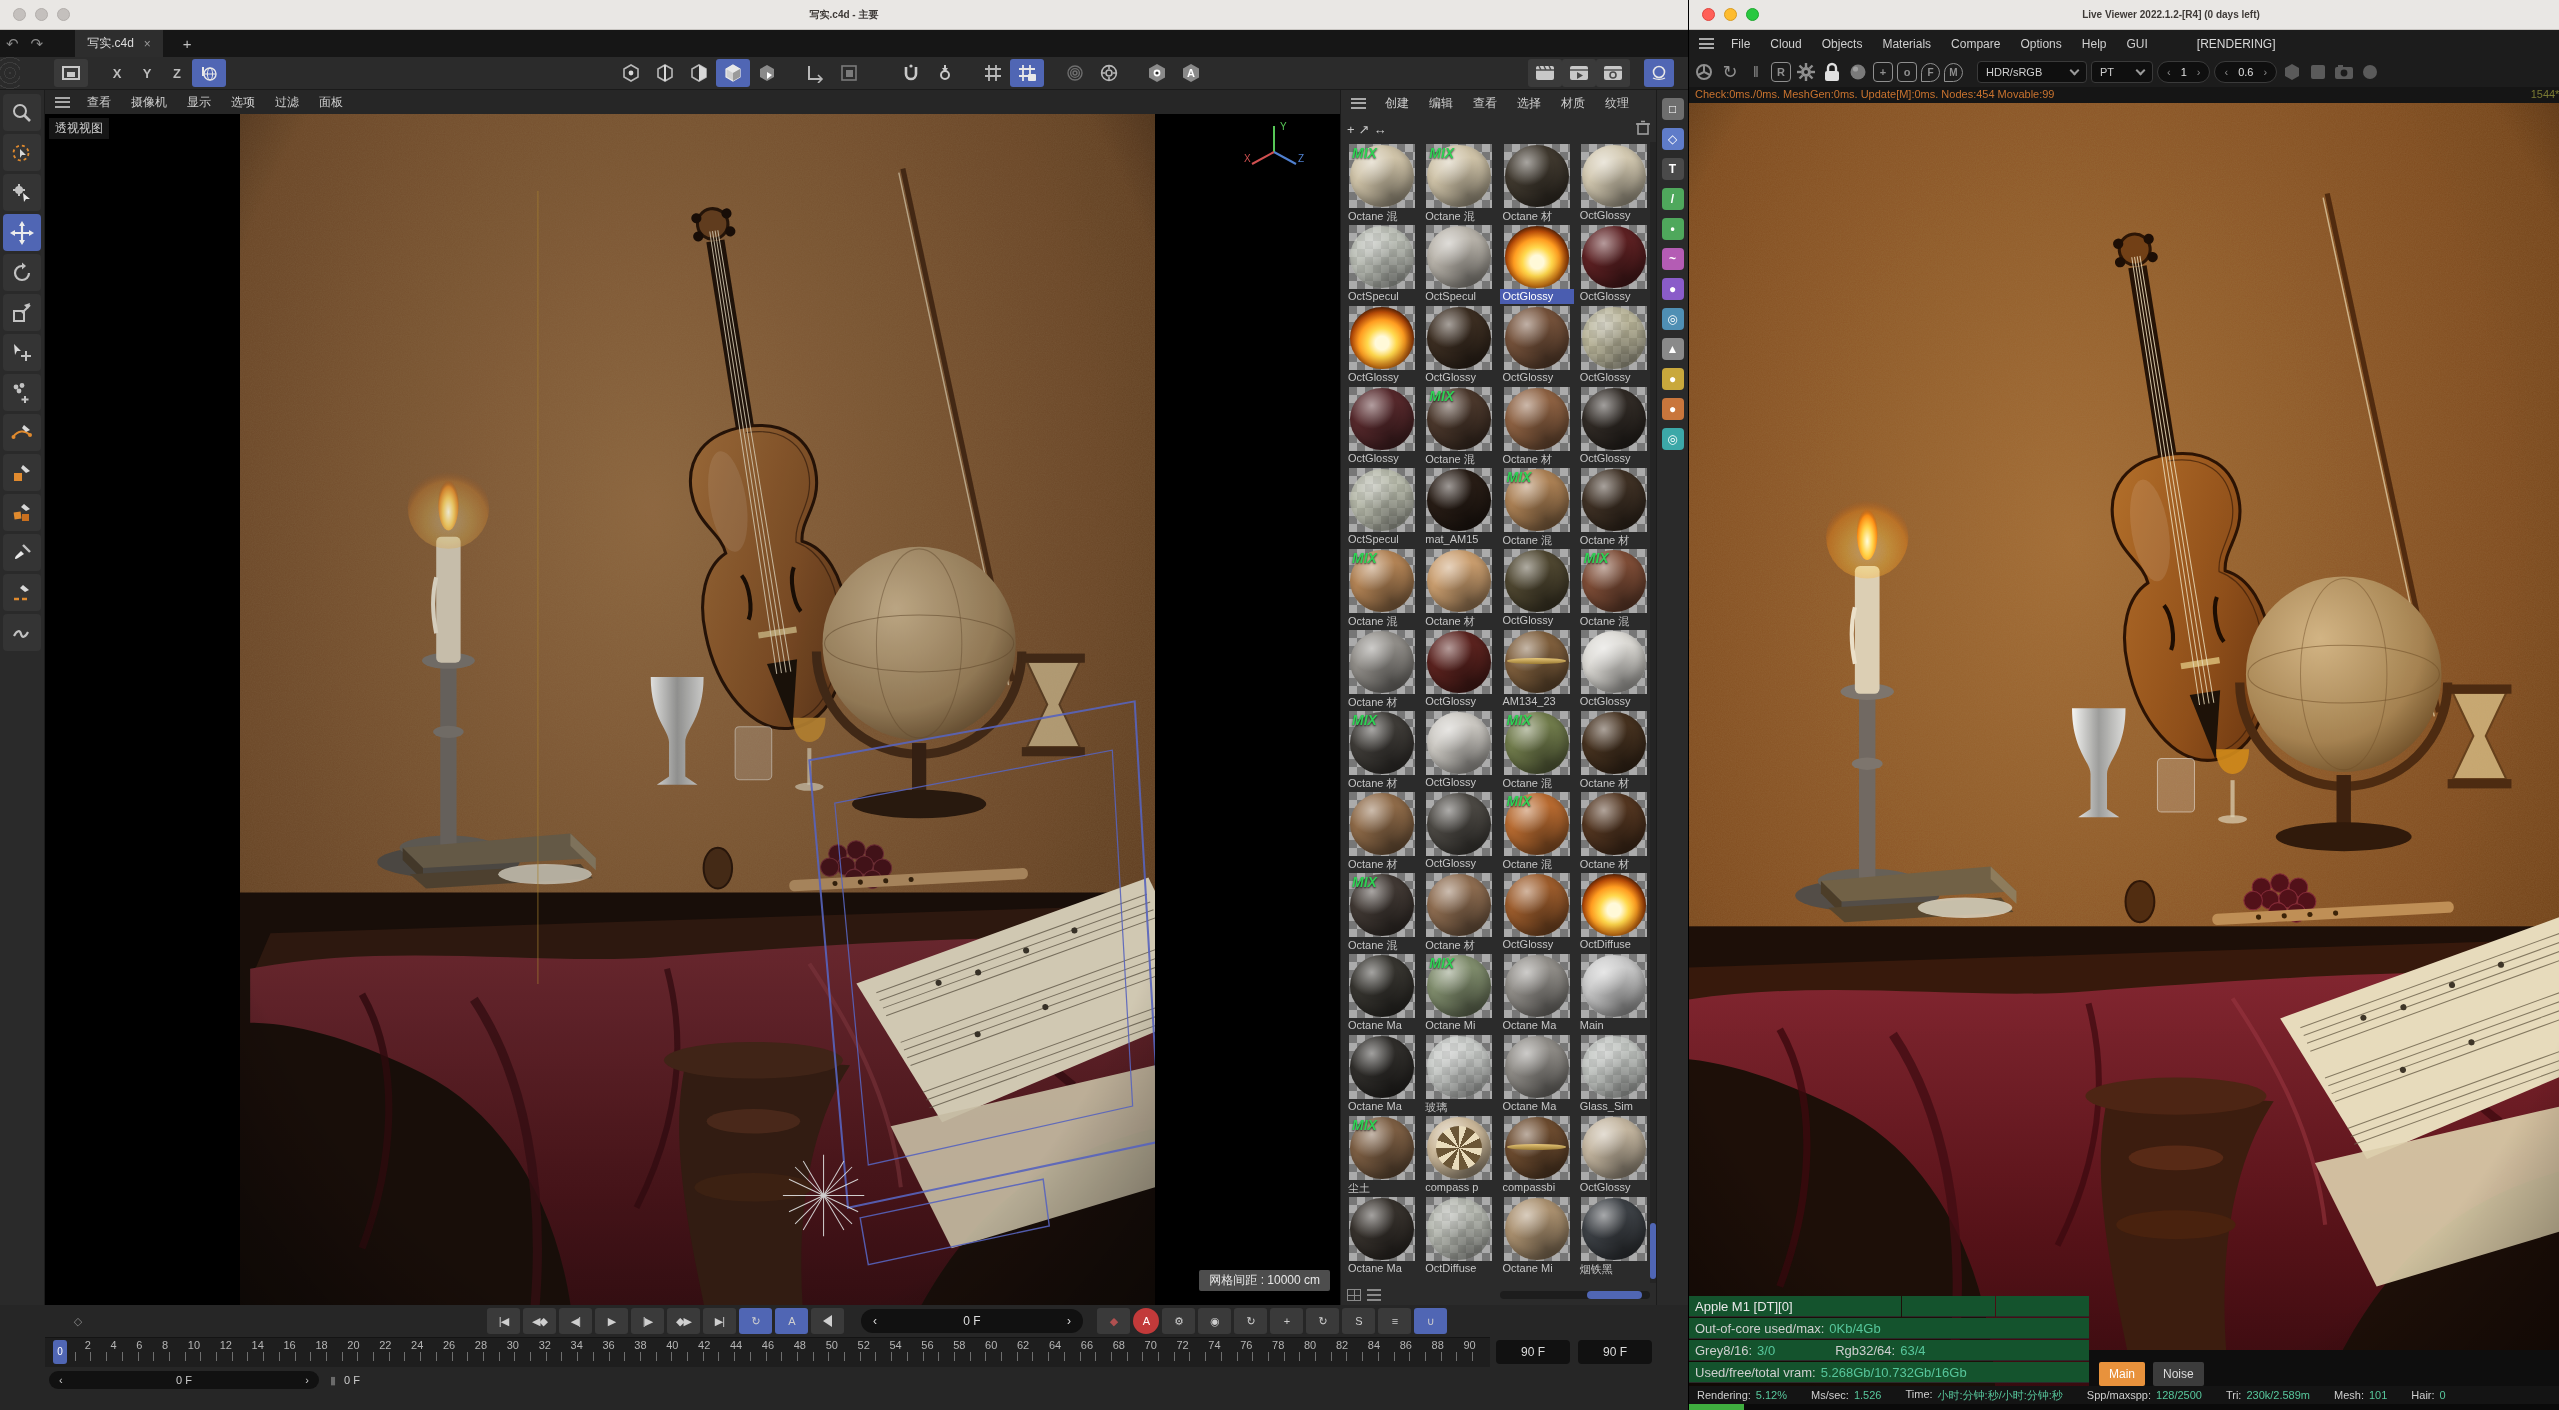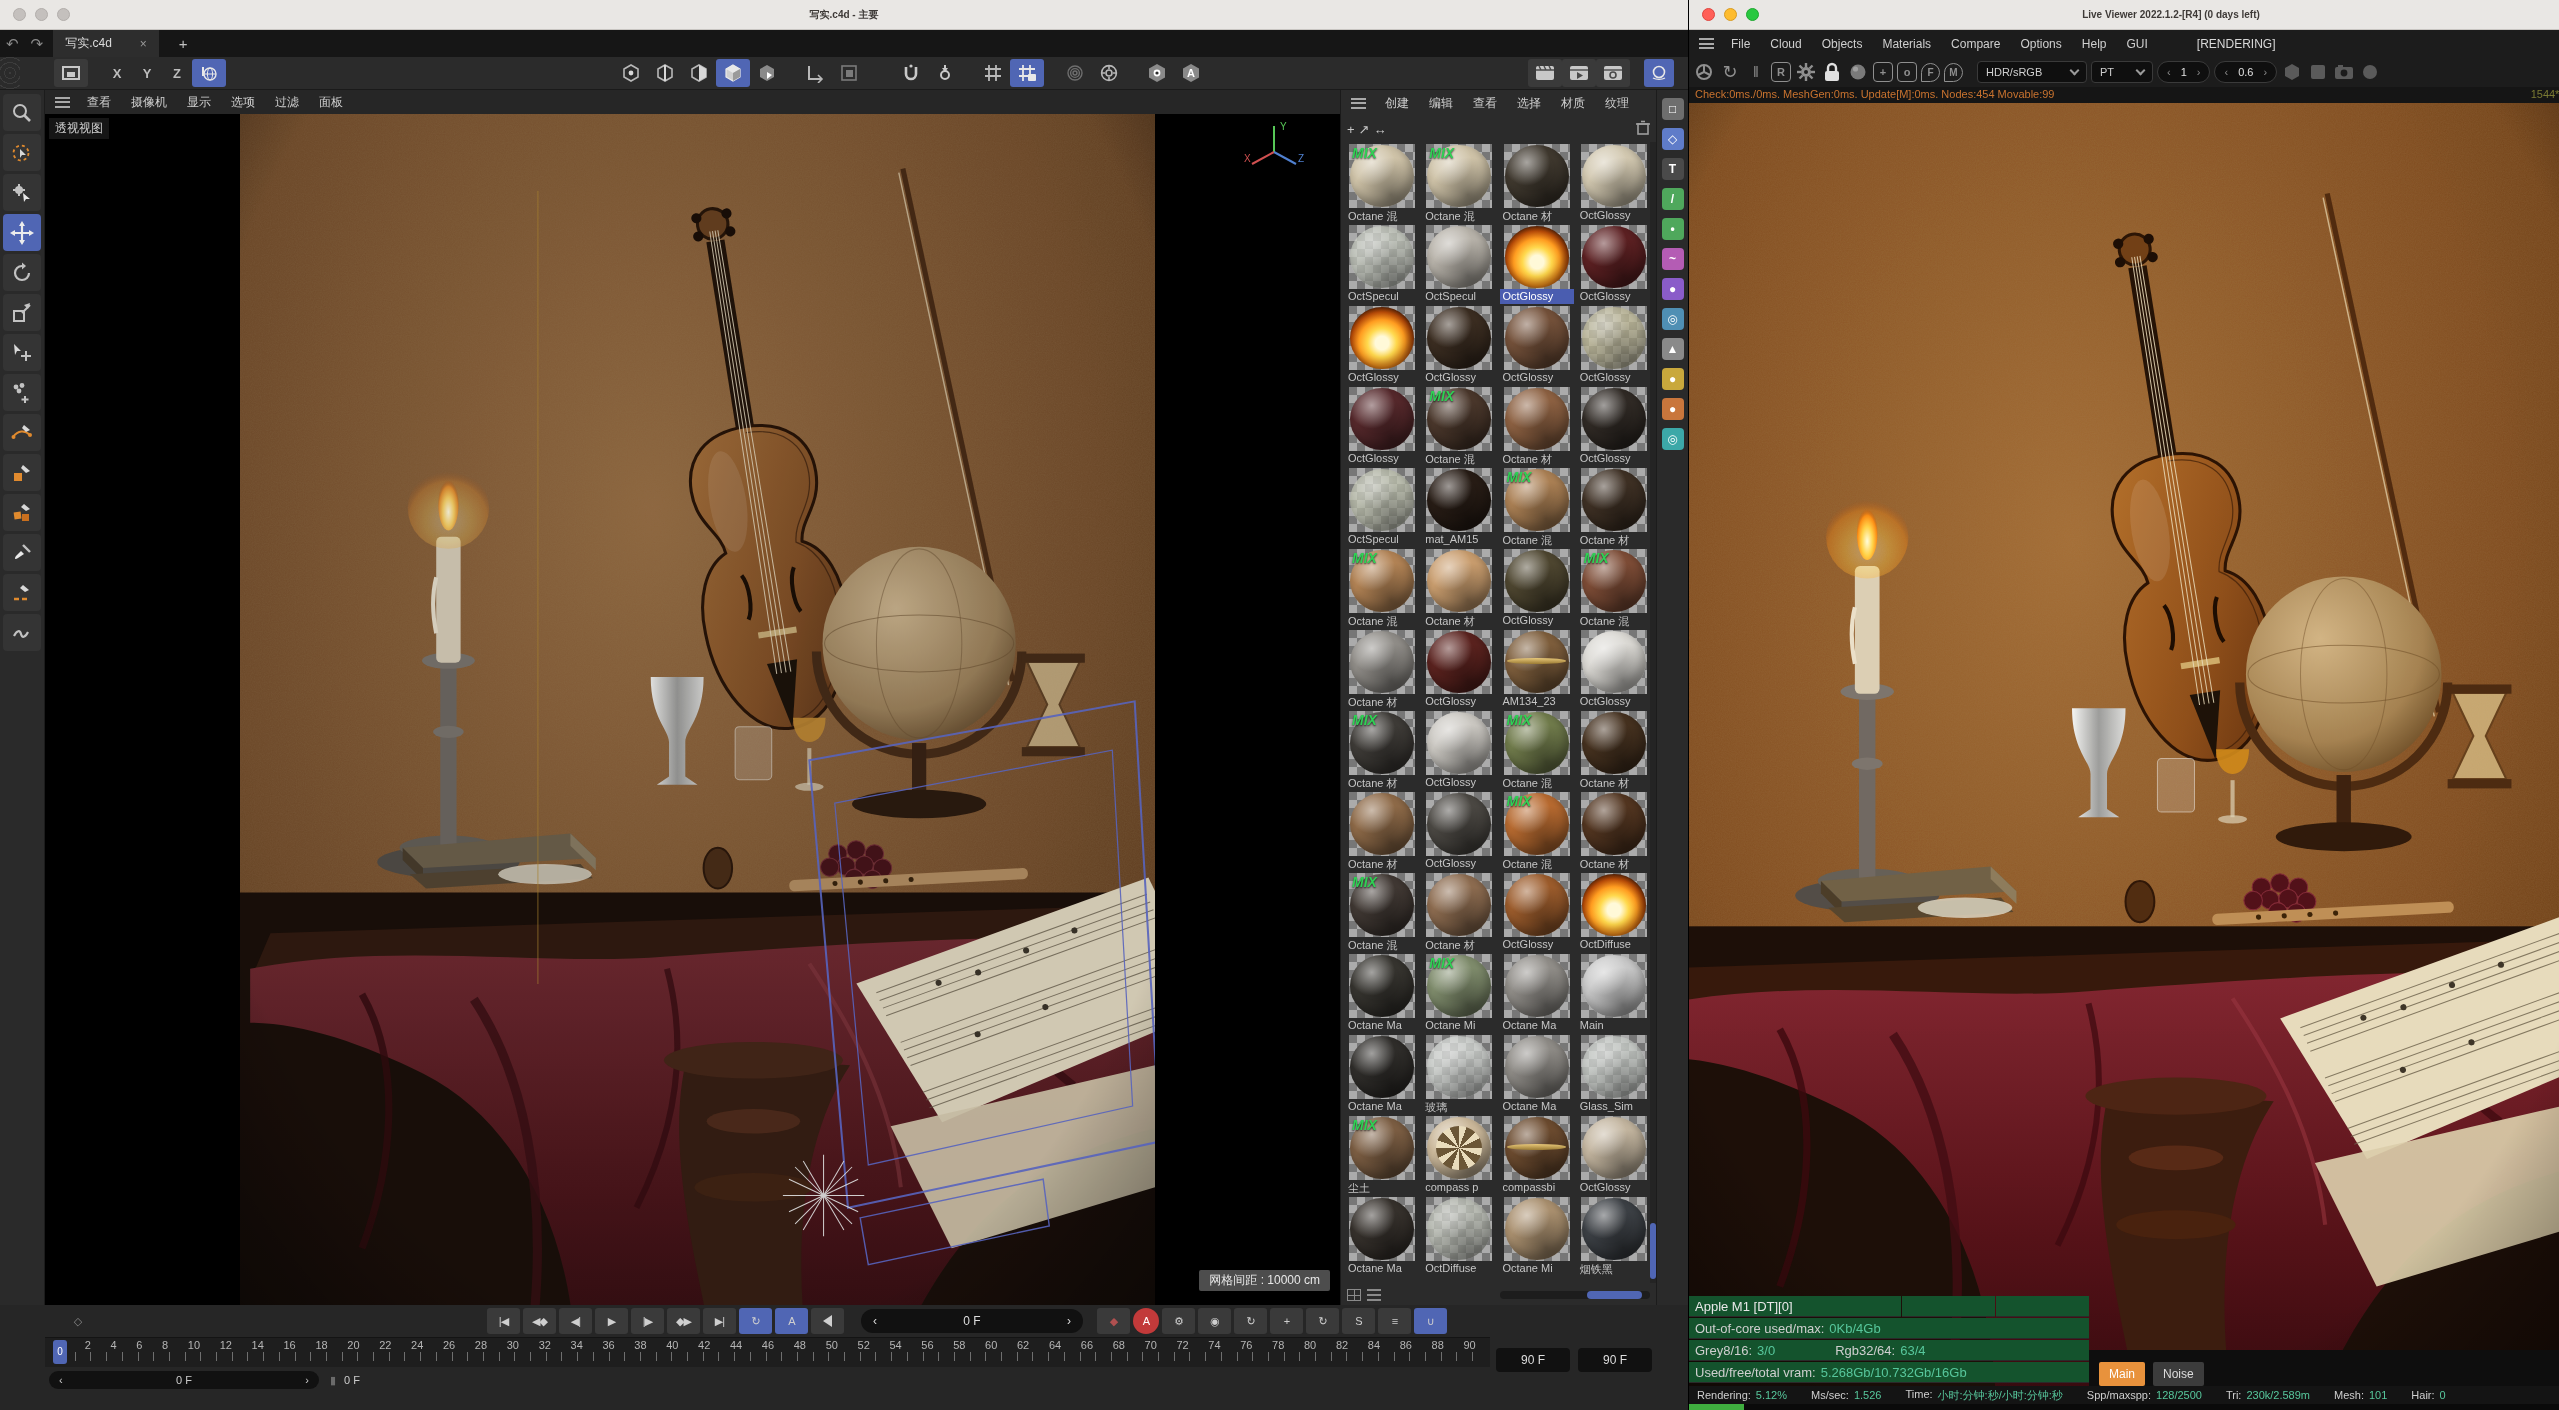--- a/index.html
+++ b/index.html
@@ -19,21 +19,21 @@
   .hamb{width:15px;height:11px;border-top:2px solid #a9a9a9;border-bottom:2px solid #a9a9a9;position:relative;margin:0 8px 0 10px;}
   .hamb::after{content:"";position:absolute;left:0;right:0;top:2.5px;height:2px;background:#a9a9a9;}
   .tbtn{width:34px;height:28px;border-radius:3px;display:flex;align-items:center;justify-content:center;background:#3a3a3a;color:#c8c8c8;}
   .tbtn.flat{background:transparent;}
   .tbtn.active{background:#5066b4;}
   .tbtn svg{display:block;}
   .glyph{font-size:13px;color:#c8c8c8;}
   
   #c4d{left:0;top:0;width:1688px;height:1410px;background:#262626;}
   #c4d-tabbar{top:30px;left:0;right:0;height:27px;background:#161616;display:flex;align-items:center;}
-  .doc-tab{display:flex;align-items:center;gap:28px;background:#2d2d2d;height:27px;padding:0 12px;margin-left:4px;color:#dcdcdc;font-size:12px;}
+  .doc-tab{display:flex;align-items:center;gap:10px;background:#2d2d2d;height:27px;padding:0 12px;margin-left:26px;color:#dcdcdc;font-size:12px;}
   .undoredo{color:#8a8a8a;font-size:15px;padding:0 6px;}
   #c4d-toolbar{top:57px;left:0;width:1688px;height:33px;background:#2b2b2b;display:flex;align-items:center;border-bottom:1px solid #1a1a1a;}
   .axis-btn{width:30px;height:26px;border-radius:3px;background:transparent;color:#bdbdbd;display:flex;align-items:center;justify-content:center;font-size:13px;font-weight:bold;}
   .sep{width:14px;}
   #left-toolbar{top:90px;left:0;width:45px;bottom:105px;background:#2a2a2a;border-right:1px solid #1c1c1c;display:flex;flex-direction:column;align-items:center;padding-top:4px;gap:3px;}
   .ltb{width:38px;height:37px;border-radius:4px;background:#343434;display:flex;align-items:center;justify-content:center;}
   .ltb.active{background:#5066b4;}
   
   #viewport{top:90px;left:45px;width:1295px;height:1215px;background:#000;overflow:hidden;}
   #vp-menu{height:24px;background:#262626;display:flex;align-items:center;font-size:12px;color:#c9c9c9;}
@@ -70,21 +70,21 @@
   #anim-bar{left:45px;right:0;top:1305px;height:32px;background:#262626;display:flex;align-items:center;}
   .anim-btn{width:33px;height:26px;border-radius:3px;background:#3a3a3a;color:#cfcfcf;display:flex;align-items:center;justify-content:center;font-size:11px;letter-spacing:-1px;margin-right:3px;}
   .anim-btn.blue{background:#5066b4;}
   .anim-btn.rec{color:#b05050;}
   .anim-btn.akey{background:#c23a3a;color:#fff;border-radius:50%;width:26px;}
   #frame-box{width:222px;height:24px;background:#111;border-radius:12px;color:#ddd;font-size:12px;display:flex;align-items:center;justify-content:space-between;padding:0 12px;margin:0 14px;}
   #ruler{left:45px;top:1337px;width:1445px;height:30px;background:#1e1e1e;border-top:1px solid #141414;}
   #tick-row{display:flex;justify-content:space-between;padding:1px 14px 0 14px;font-size:11px;color:#b5b5b5;}
   #tick-marks{height:9px;margin:1px 14px 0 14px;background:repeating-linear-gradient(90deg,#6f6f6f 0 1px,transparent 1px 15.7px);}
   #playhead{position:absolute;left:8px;top:2px;width:14px;height:24px;background:#5066b4;border-radius:3px;color:#fff;font-size:10px;text-align:center;line-height:24px;}
-  .ffield{position:absolute;top:1340px;height:24px;background:#111;border-radius:4px;color:#ddd;font-size:12px;display:flex;align-items:center;justify-content:center;padding:0 10px;margin-top:8px;}
+  .ffield{position:absolute;top:1340px;height:24px;background:#111;border-radius:4px;color:#ddd;font-size:12px;display:flex;align-items:center;justify-content:center;padding:0 10px;}
   #endf1{left:1496px;width:74px;}
   #endf2{left:1578px;width:74px;}
   #framerow-a{left:49px;top:1371px;width:270px;height:18px;background:#111;border-radius:9px;color:#ccc;font-size:11px;display:flex;align-items:center;justify-content:space-between;padding:0 10px;position:absolute;}
   #framerow-b{left:330px;top:1371px;width:130px;height:18px;color:#ccc;font-size:11px;display:flex;align-items:center;gap:8px;position:absolute;}
   #c4d-status{left:0;right:0;top:1392px;height:18px;background:#303038;display:flex;align-items:center;font-size:12px;color:#c9c9c9;position:absolute;}
   #c4d-status .lefttxt{margin:0 26px 0 12px;white-space:nowrap;}
   #c4d-status .hint{white-space:nowrap;color:#c2c2c2;}
   
   #lv{left:1688px;top:0;width:965px;height:1410px;background:#151515;border-left:1px solid #000;}
   #lv-menubar{top:30px;left:0;right:0;height:27px;background:#1c1c1c;display:flex;align-items:center;position:absolute;}

